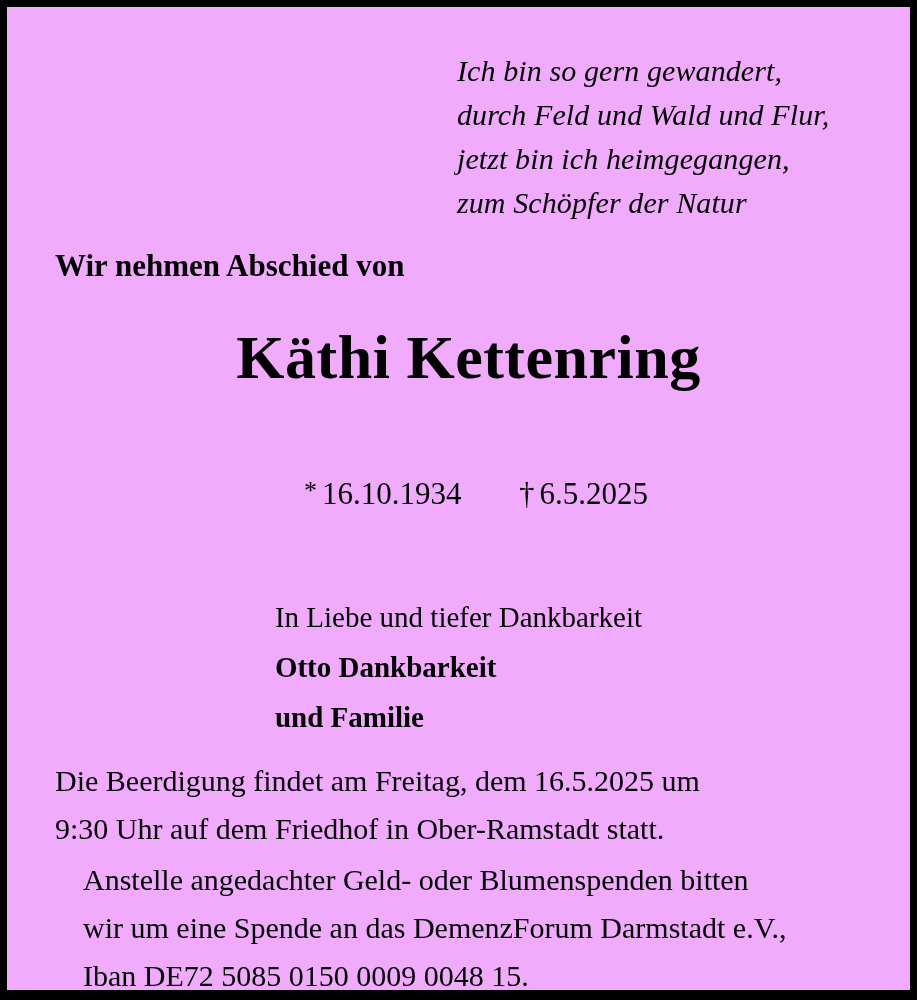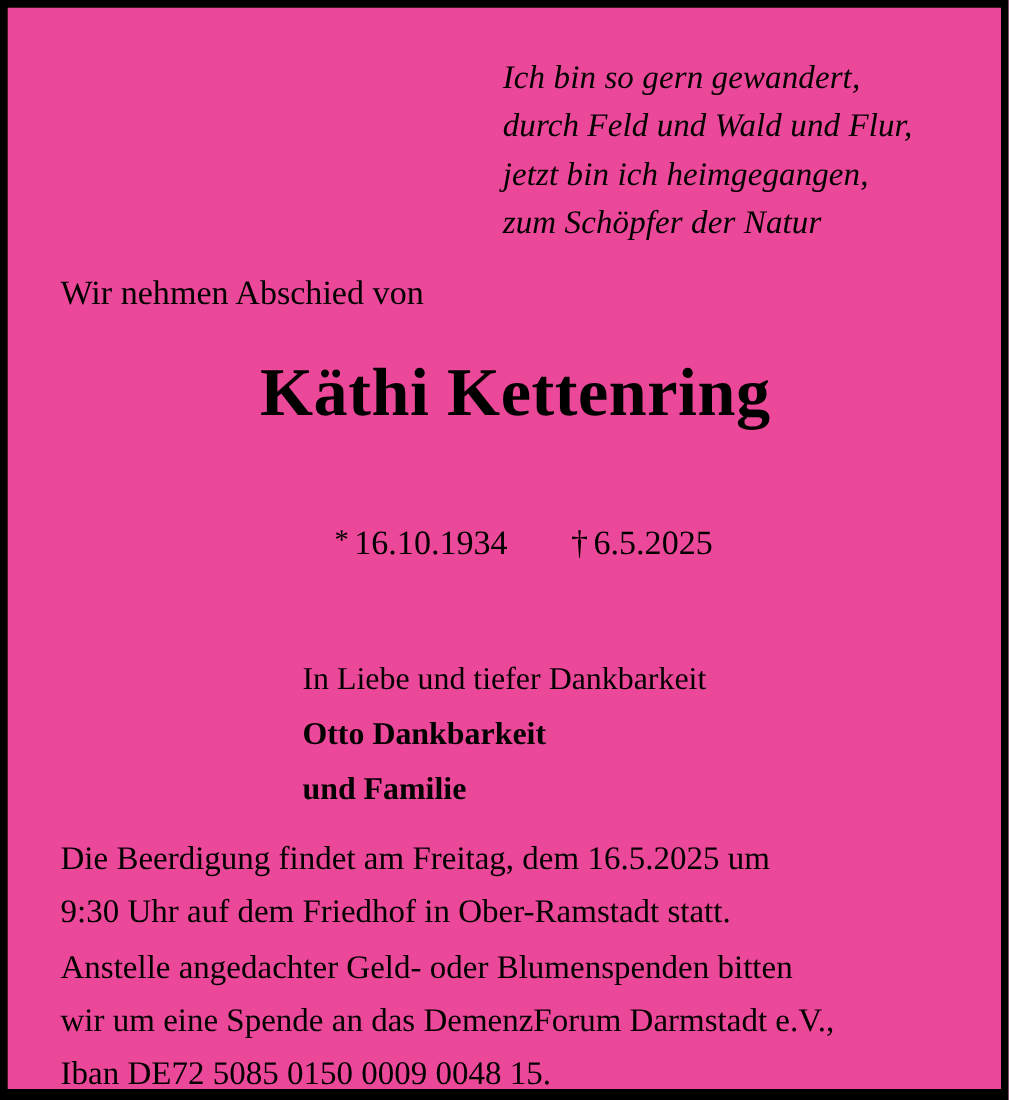--- a/index.html
+++ b/index.html
@@ -11,21 +11,21 @@
     font-family: "Liberation Serif", "DejaVu Serif", serif;
     color: #000000;
     -webkit-font-smoothing: antialiased;
   }
 
   #notice {
     position: relative;
     width: 917px;
     height: 1000px;
     box-sizing: border-box;
-    background: #ec4899;
+    background: #f0abfc;
     border-top: 7px solid #000000;
     border-left: 7px solid #000000;
     border-right: 7px solid #000000;
     border-bottom: 10px solid #000000;
     overflow: hidden;
   }
 
   .inner {
     position: relative;
     width: 100%;
@@ -47,20 +47,21 @@
   }
   .poem-line { display: block; }
 
   
   .farewell {
     position: absolute;
     left: 48px;
     top: 240px;
     font-size: 31px;
     line-height: 38px;
+    font-weight: bold;
   }
 
   
   .name {
     position: absolute;
     left: 0;
     right: 0;
     top: 315px;
     text-align: center;
     font-weight: bold;
@@ -123,21 +124,21 @@
     position: absolute;
     left: 48px;
     width: 818px;
     text-align: justify;
     font-size: 30px;
     line-height: 48px;
     -webkit-hyphens: none;
     hyphens: none;
   }
   .para.p1 { top: 750px; }
-  .para.p2 { top: 849px; }
+  .para.p2 { top: 849px; margin-left: 28px; }
   .para .forceline {
     display: inline-block;
     width: 100%;
   }
 </style>
 </head>
 <body>
 
 <div id="notice">
   <div class="inner">

